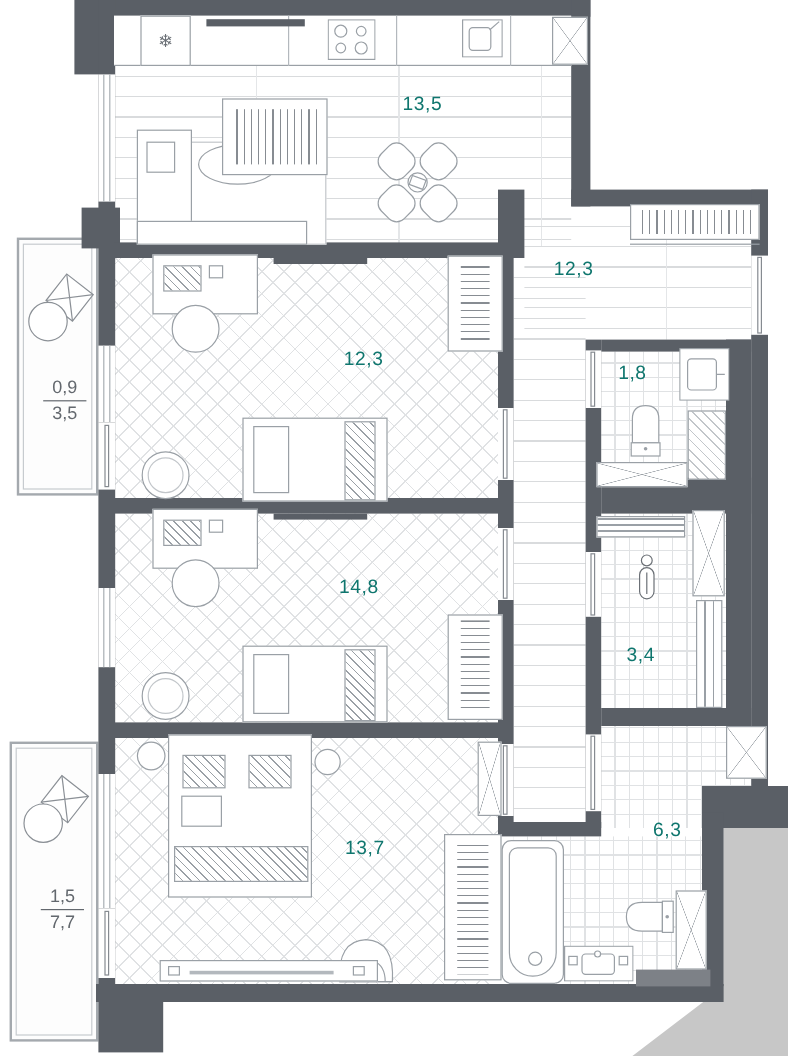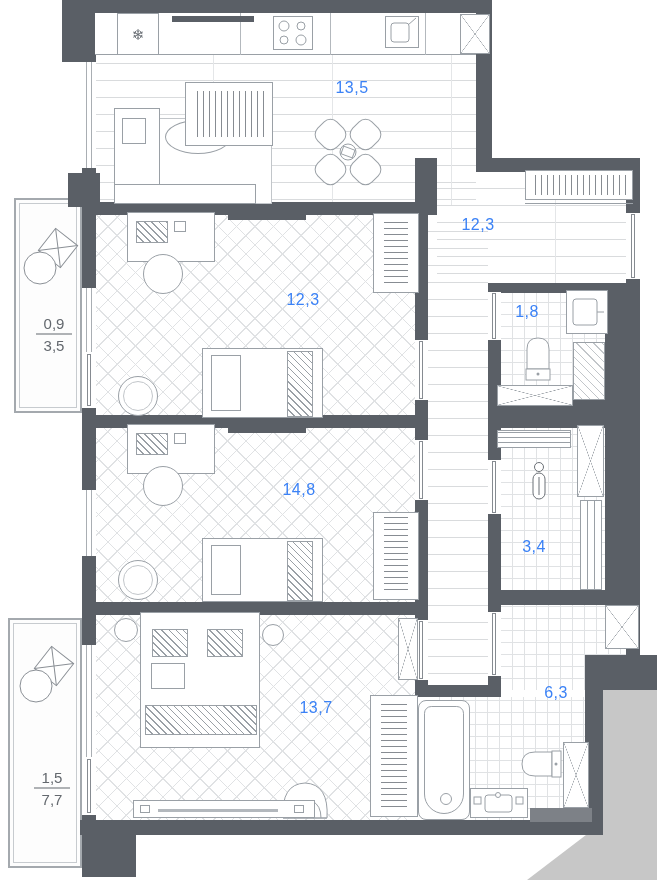--- a/index.html
+++ b/index.html
@@ -24,21 +24,21 @@
      linear-gradient(to bottom right, rgba(0,0,0,0) calc(50% - .5px), #9aa0a6 50%, rgba(0,0,0,0) calc(50% + .5px)),#fff}
   .hatch{background:repeating-linear-gradient(45deg,#fff 0 4px,#9aa0a6 4px 5px)}
   .hatchlt{background:repeating-linear-gradient(45deg,#fff 0 5px,#c2c6ca 5px 6px)}
   .strokesV{background:repeating-linear-gradient(90deg, rgba(0,0,0,0) 0 5px, #878c92 5px 6px)}
   .strokesH{background:repeating-linear-gradient(0deg, rgba(0,0,0,0) 0 5px, #878c92 5px 6px)}
   .vlines{background:repeating-linear-gradient(90deg, rgba(0,0,0,0) 0 6px, #9aa0a6 6px 7px)}
   .hlines{background:repeating-linear-gradient(0deg, rgba(0,0,0,0) 0 4px, #9aa0a6 4px 5px)}
   .win{position:absolute;background:#fff}
   .win i{position:absolute;top:0;bottom:0;width:1px;background:#a9aeb3}
   .leaf{position:absolute;background:#fff;border:1px solid #868b91;box-sizing:border-box}
-  .label{position:absolute;font-size:16px;color:#3b82f6;transform:translate(-50%,-50%);
+  .label{position:absolute;font-size:16px;color:#0f766e;transform:translate(-50%,-50%);
          letter-spacing:.5px;white-space:nowrap}
   .frac{position:absolute;transform:translate(-50%,-50%);text-align:center;color:#63686e;font-size:15px;line-height:19px}
   .frac .bar{border-top:1.5px solid #63686e;margin:1px 0;min-width:36px}
   .balc{position:absolute;border:2px solid #a4a9ae;background:#fdfdfd;box-sizing:border-box}
   .balc .inner{position:absolute;left:3px;top:3px;right:3px;bottom:3px;border:1px solid #c7cbcf}
   .circ{border-radius:50%}
   svg{display:block}
 </style>
 </head>
 <body>
@@ -85,21 +85,21 @@
   <svg class="abs" style="left:14px;top:638px" width="62" height="72">
     <g fill="#fff" stroke="#8b9096">
       <g transform="rotate(38 40 28)">
         <rect x="26" y="14" width="28" height="28"></rect>
         <line x1="26" y1="14" x2="54" y2="42"></line>
           <line x1="54" y1="14" x2="26" y2="42"></line>
       </g>
       <circle cx="22" cy="48" r="16"></circle>
     </g>
   </svg>
-  <div class="frac" style="left:52px;top:788px">
+  <div class="frac" style="left:52px;top:758px">
     <div>1,5</div>
     <div class="bar"></div>
     <div>7,7</div>
   </div>
 
   <div class="wall" style="left:80px;top:0;width:412px;height:14px"></div>
   <div class="wall" style="left:62px;top:0;width:21px;height:62px"></div>
   <div class="wall" style="left:82px;top:0;width:14px;height:835px"></div>
   <div class="wall" style="left:68px;top:173px;width:32px;height:34px"></div>
   <div class="wall" style="left:476px;top:0;width:16px;height:172px"></div>
@@ -282,21 +282,21 @@
   <svg class="abs" style="left:276px;top:776px" width="58" height="46">
     <path d="M7 42 Q5 8 29 7 Q53 8 51 42 Z" fill="#fff" stroke="#9aa0a6"></path>
     <path d="M13 42 Q13 29 22 25 M45 42 Q45 29 36 25" fill="none" stroke="#9aa0a6"></path>
     <line x1="7" y1="42" x2="51" y2="42" stroke="#9aa0a6"></line>
   </svg>
   <div class="fur" style="left:133px;top:800px;width:182px;height:18px">
     <div class="fur" style="left:6px;top:4px;width:10px;height:8px"></div>
     <div class="abs" style="left:24px;top:8px;width:120px;height:3px;background:#b3b8bd"></div>
     <div class="fur" style="left:160px;top:4px;width:10px;height:8px"></div>
   </div>
-  <div class="label" style="left:316px;top:708px">13,7</div>
+  <div class="label" style="left:304px;top:708px">13,7</div>
 
   <div class="fur xbox" style="left:605px;top:605px;width:34px;height:44px"></div>
   <div class="fur" style="left:418px;top:700px;width:52px;height:120px;border-radius:8px">
     <div style="position:absolute;left:5px;top:5px;right:5px;bottom:5px;border:1px solid #9aa0a6;border-radius:8px 8px 22px 22px"></div>
     <div class="circ" style="position:absolute;left:21px;bottom:14px;width:10px;height:10px;border:1px solid #9aa0a6"></div>
   </div>
   <svg class="abs" style="left:516px;top:747px" width="50" height="34">
     <path d="M36 5 H19 Q6 5 6 17 Q6 29 19 29 H36 Z" fill="#fff" stroke="#9aa0a6"></path>
     <rect x="36" y="4" width="9" height="26" fill="#fff" stroke="#9aa0a6"></rect>
     <circle cx="40" cy="17" r="1.5" fill="#9aa0a6"></circle>

